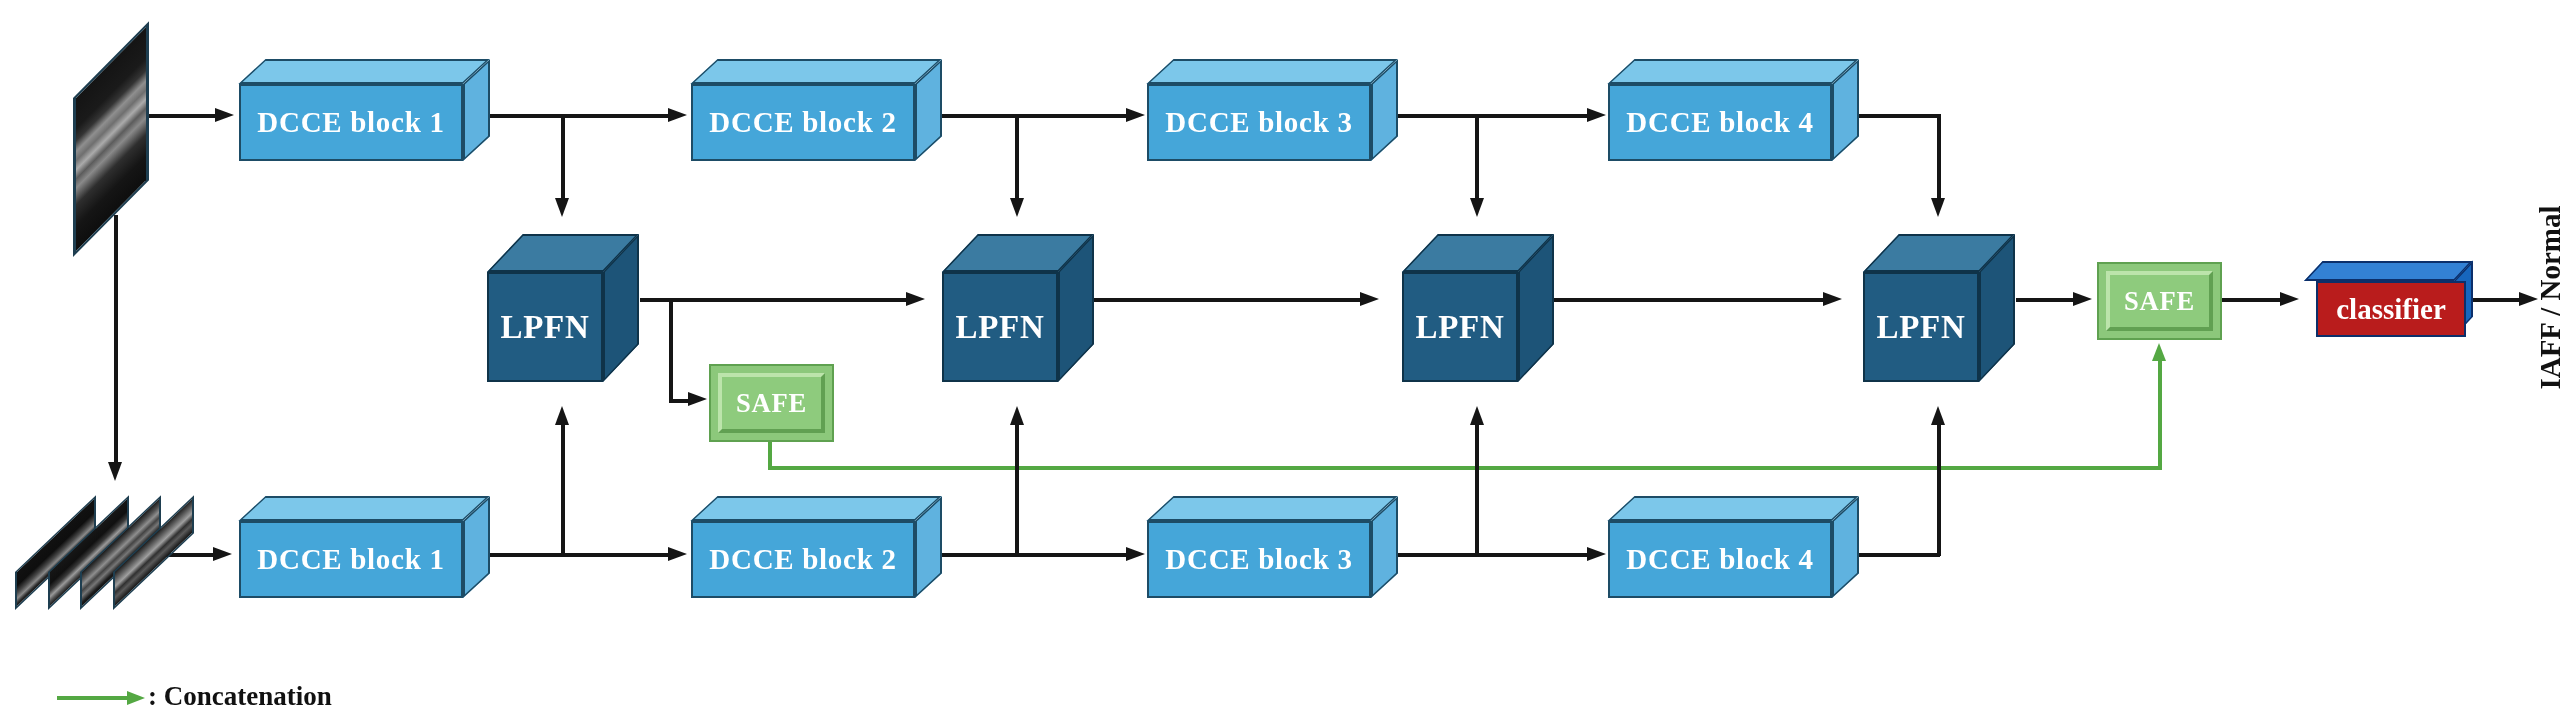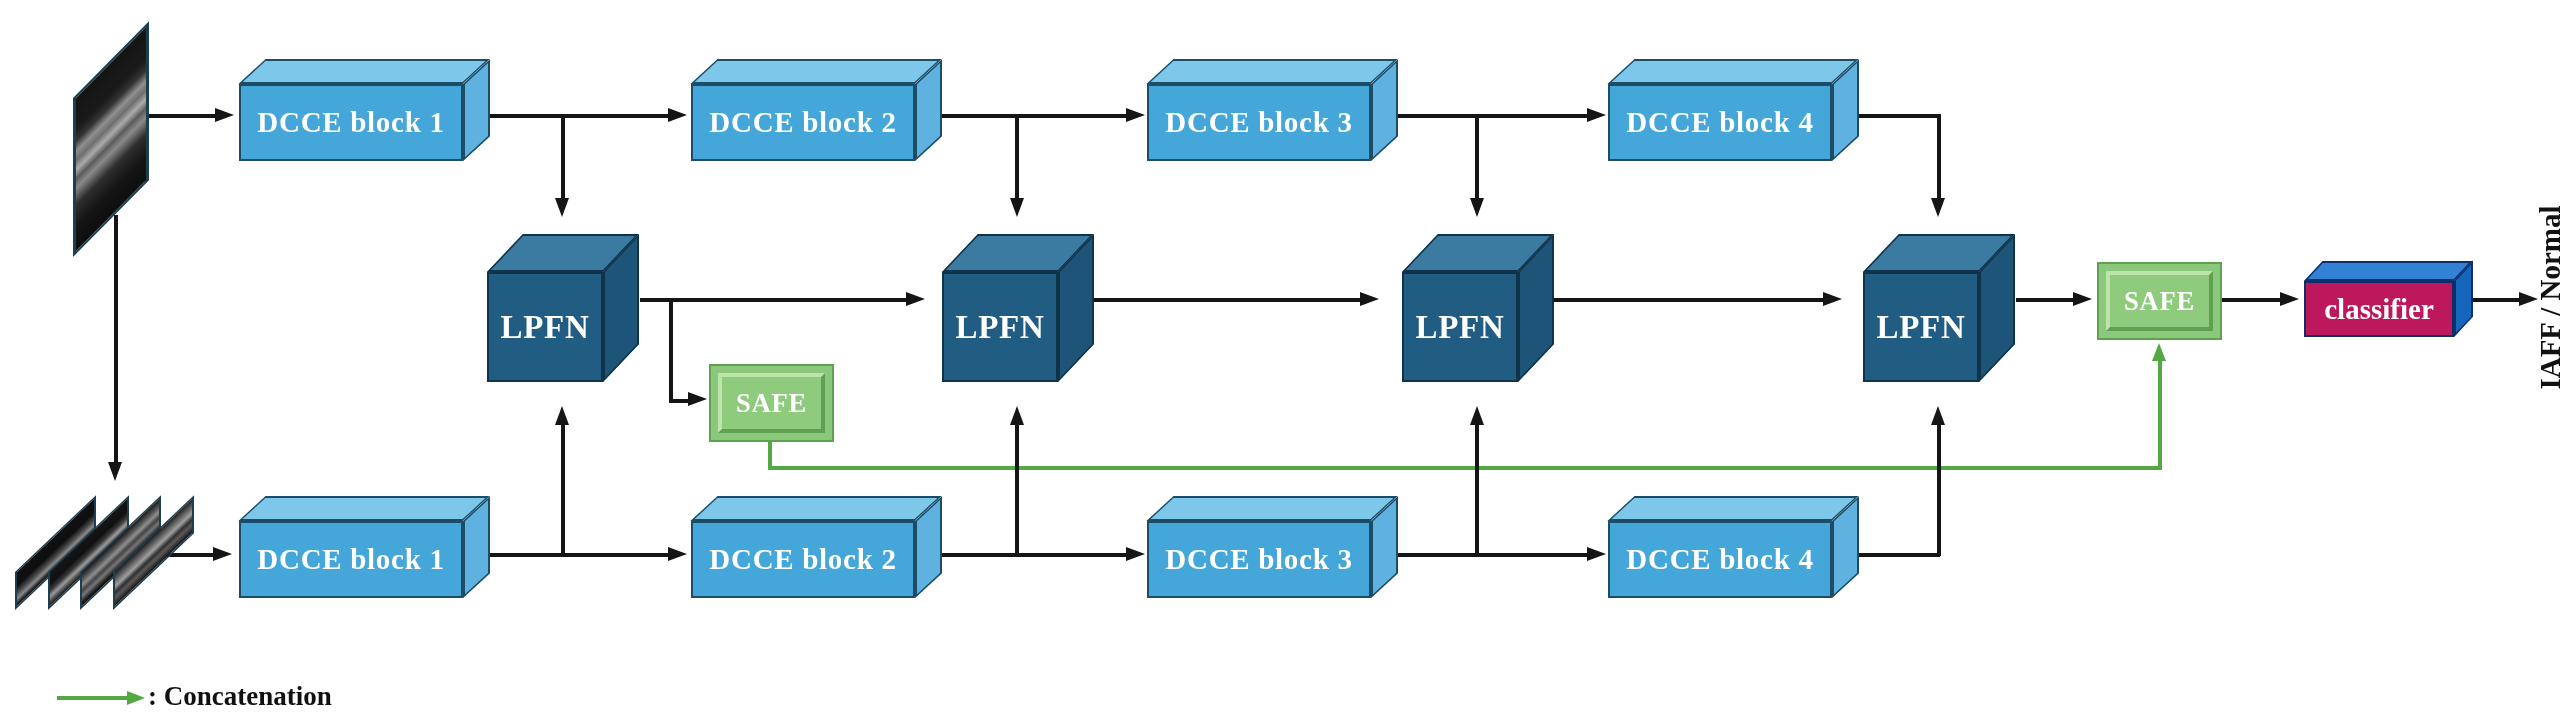--- a/index.html
+++ b/index.html
@@ -42,21 +42,21 @@
     transform:skewY(-46.6deg);transform-origin:0 0;}
   .lpfn .front{left:0;top:38px;width:116px;height:110px;background:#215c82;border:2.8px solid #0f3349;
     display:flex;align-items:center;justify-content:center;}
   .lpfn .front span{color:#ffffff;font-weight:bold;font-size:33px;letter-spacing:0.7px;}
   
   .clsf{width:170px;height:77px;}
   .clsf .top{left:0;top:0;width:150px;height:20px;background:#3381d4;border:2.1px solid #0c2f6a;
     transform:skewX(-43deg);transform-origin:0 100%;}
   .clsf .side{left:150px;top:20px;width:19px;height:56px;background:#1766bd;border:2.1px solid #0c2f6a;
     transform:skewY(-47deg);transform-origin:0 0;}
-  .clsf .front{left:0;top:20px;width:150px;height:56px;background:#be185d;border:2.1px solid #0c2f6a;
+  .clsf .front{left:12px;top:20px;width:150px;height:56px;background:#b91c1c;border:2.1px solid #0c2f6a;
     display:flex;align-items:center;justify-content:center;}
   .clsf .front span{color:#ffffff;font-weight:bold;font-size:29px;}
   
   .safe{width:125px;height:78px;background:#8cc87b;border:2.1px solid #5fa150;padding:0;}
   .safe .inner{position:absolute;left:7px;top:7px;right:7px;bottom:7px;background:#8ecb7d;
     border-style:solid;border-width:4.2px;border-color:#bce4ab #61a052 #61a052 #bce4ab;
     display:flex;align-items:center;justify-content:center;}
   .safe .inner span{color:#ffffff;font-weight:bold;font-size:26.6px;letter-spacing:0.7px;}
   
   .plane{position:absolute;z-index:3;border:3.5px solid #1e3e50;transform-origin:0 0;}

